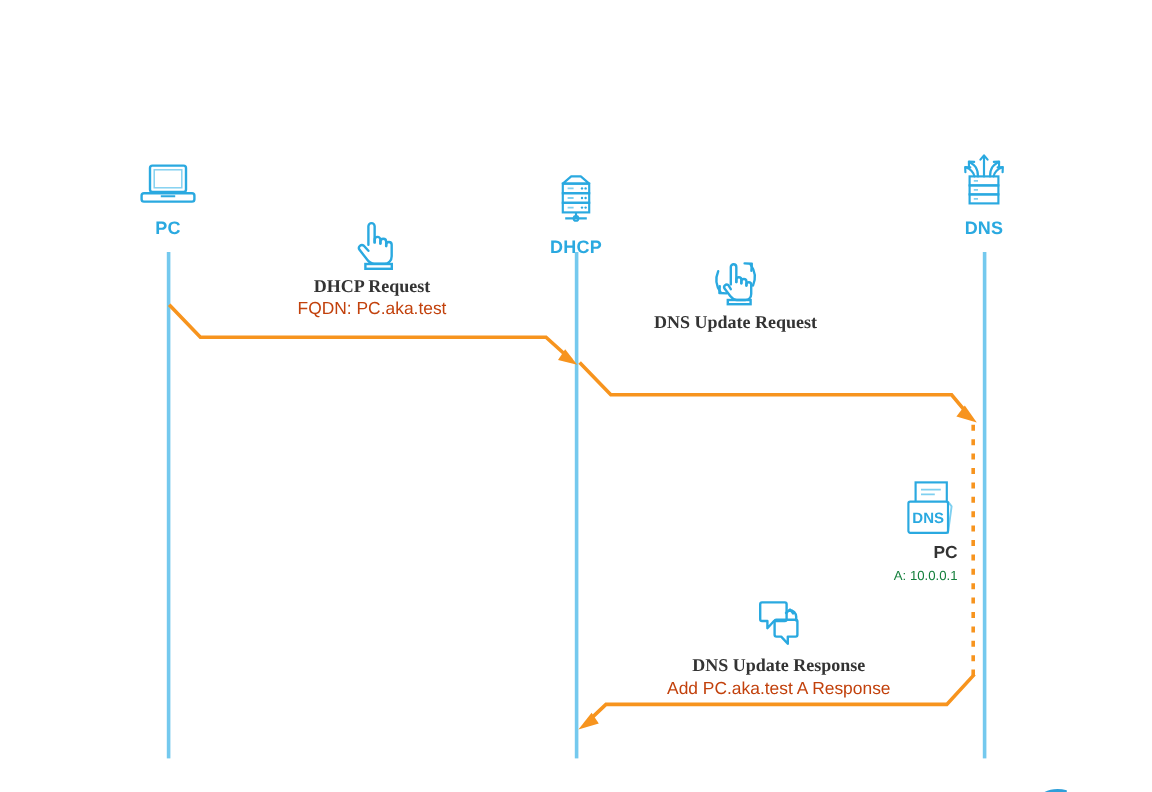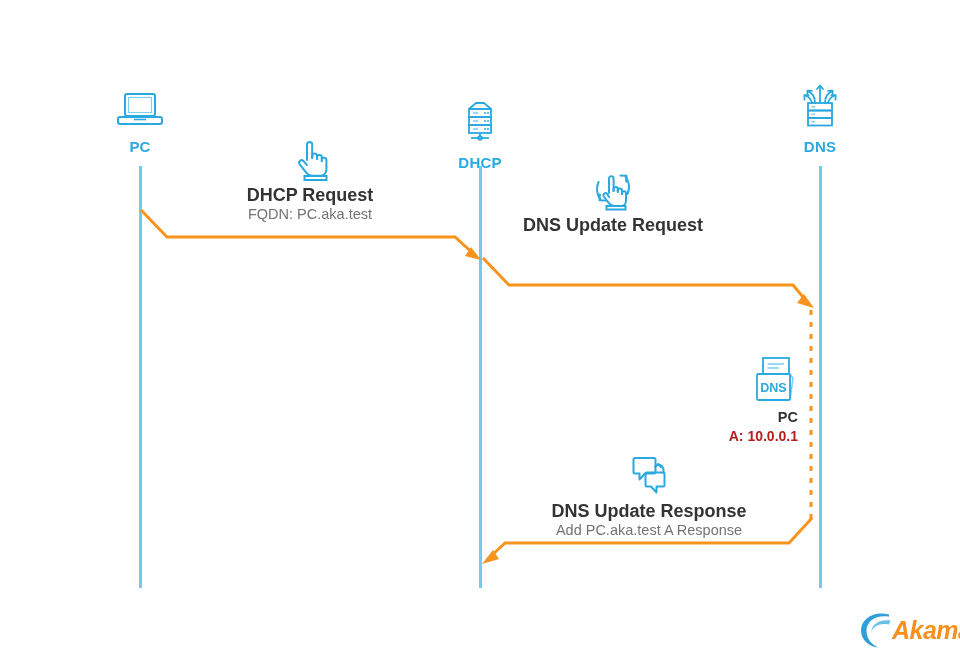--- a/index.html
+++ b/index.html
@@ -12,20 +12,21 @@
     height: 660px;
     position: relative;
     overflow: hidden;
     font-family: "Liberation Sans", sans-serif;
     color: #3c3c3c;
   }
 
   #diagram-root {
     position: absolute;
     inset: 0;
+    margin-top: 44px;
   }
 
   
   .actor {
     position: absolute;
     width: 160px;
     margin-left: -80px;
     text-align: center;
   }
   .actor-icon {
@@ -57,29 +58,30 @@
     pointer-events: none;
   }
   .msg-icon {
     height: 46px;
     display: flex;
     align-items: flex-end;
     justify-content: center;
     margin-bottom: 4px;
   }
   .msg-title {
-    font-size: 18px;
+    font-size: 15px;
     font-weight: 700;
     color: #333333;
     line-height: 19px;
+    font-family: Liberation Serif, serif;
   }
   .msg-sub {
     font-size: 14.5px;
     font-weight: 400;
-    color: #737373;
+    color: #c2410c;
     line-height: 19px;
   }
 
   
   .note {
     position: absolute;
     width: 220px;
     margin-left: -220px;
     text-align: right;
   }
@@ -90,23 +92,23 @@
     margin-bottom: 2px;
   }
   .note-title {
     font-size: 14.5px;
     font-weight: 700;
     color: #333333;
     line-height: 19px;
     padding-right: 22px;
   }
   .note-sub {
-    font-size: 14px;
-    font-weight: 700;
-    color: #b91c1c;
+    font-size: 11px;
+    font-weight: 400;
+    color: #15803d;
     line-height: 19px;
     padding-right: 22px;
   }
 
   
   #arrow-layer {
     position: absolute;
     inset: 0;
     pointer-events: none;
   }

